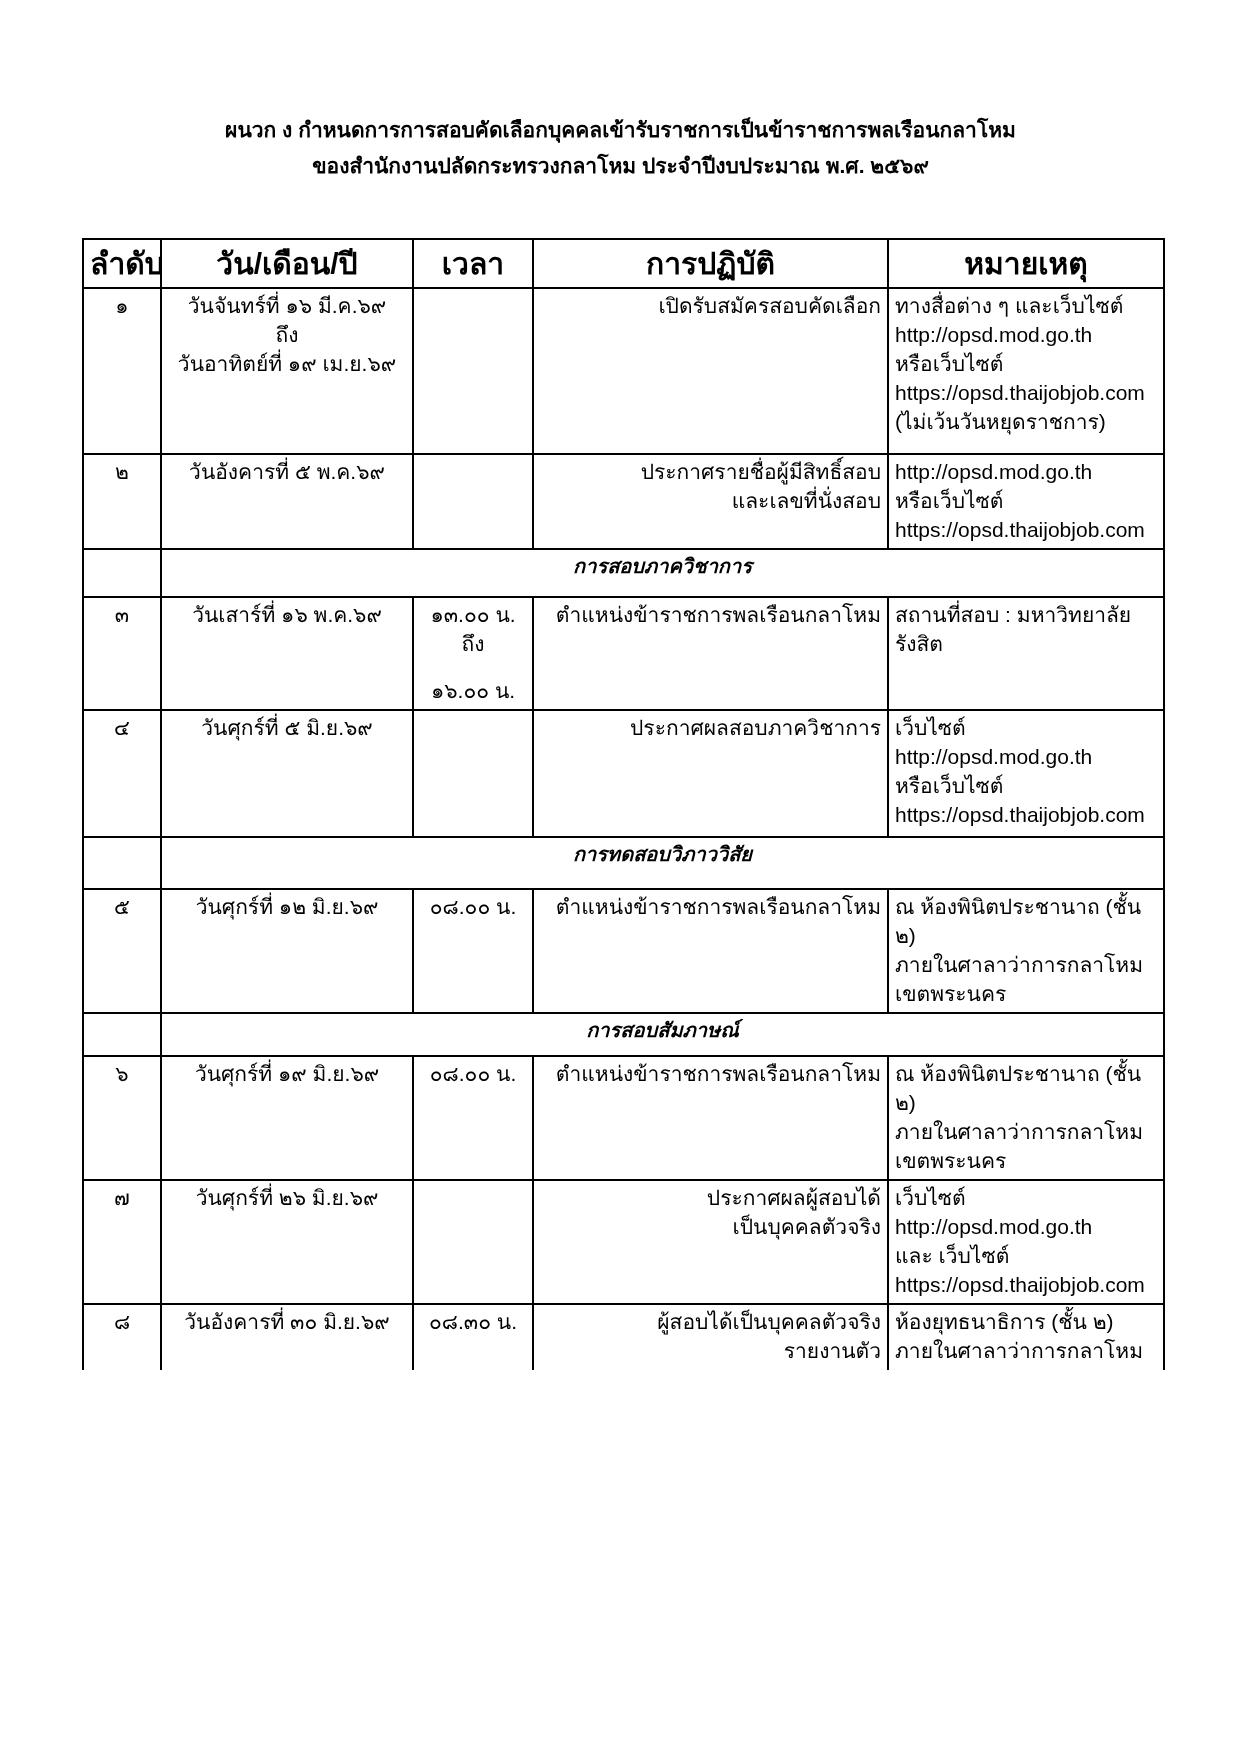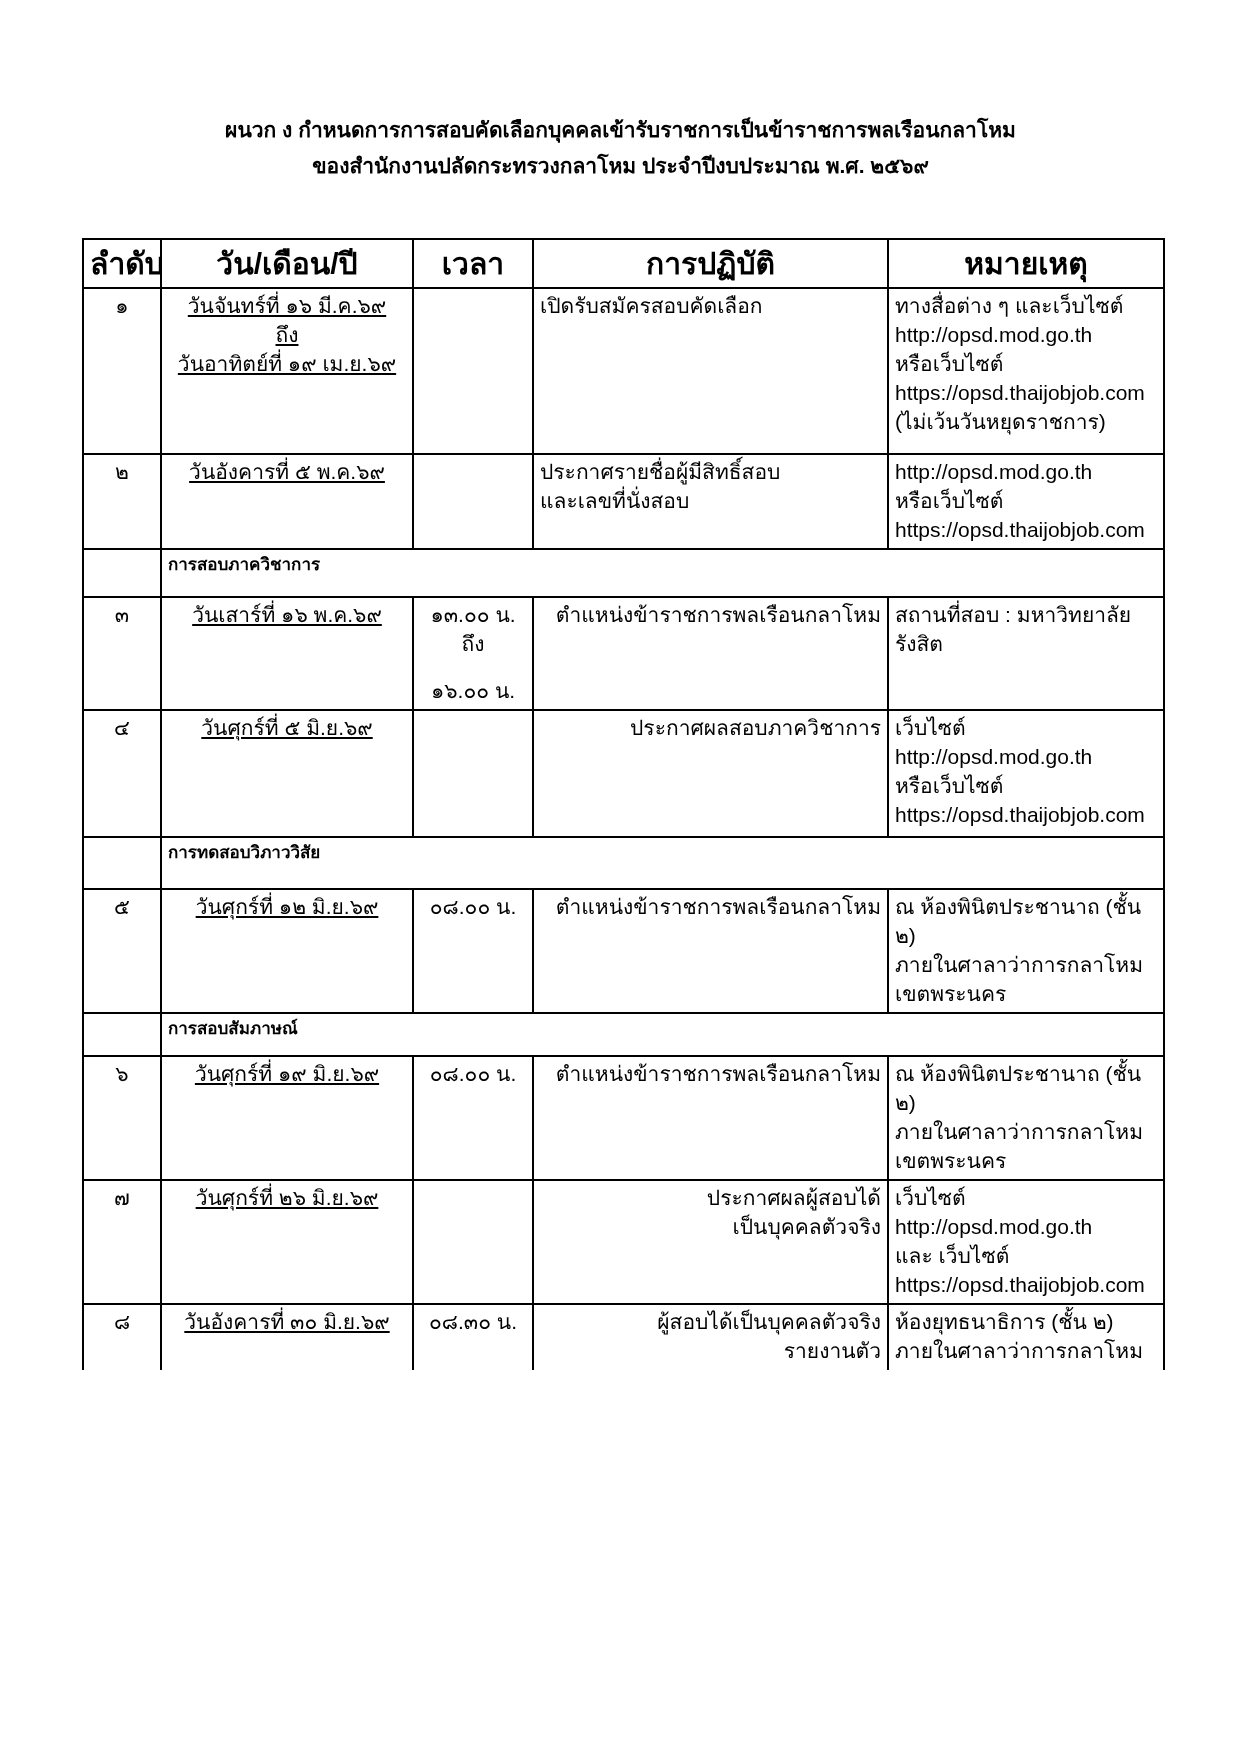--- a/index.html
+++ b/index.html
@@ -37,31 +37,32 @@
     overflow: hidden;
   }
   .doc-table th {
     font-weight: bold;
     text-align: center;
     vertical-align: middle;
     height: 46px;
     font-size: 30px;
   }
   .c-no   { text-align: center; }
-  .c-date { text-align: center; text-decoration: underline; }
+  .c-date { text-align: center; }
   .c-time { text-align: center; }
   .c-action { text-align: right; padding-left: 10px; }
-  .c-action.center { text-align: left; padding-left: 6px; }
+  .c-action.center { text-align: right; padding-left: 6px; }
   .c-remark { text-align: left; }
   .v-mid { vertical-align: middle; }
   .section-title {
-    text-align: left;
+    text-align: center;
     font-weight: bold;
     vertical-align: middle;
-    font-size: 17px;
+    font-size: 20px;
+    font-style: italic;
   }
   tr.h-r1 { height: 166px; }
   tr.h-r2 { height: 88px; }
   tr.h-sec1 { height: 48px; }
   tr.h-r3 { height: 100px; }
   tr.h-r4 { height: 127px; }
   tr.h-sec2 { height: 52px; }
   tr.h-r5 { height: 92px; }
   tr.h-sec3 { height: 43px; margin-top: 20px; }
   tr.h-r6 { height: 111px; }

